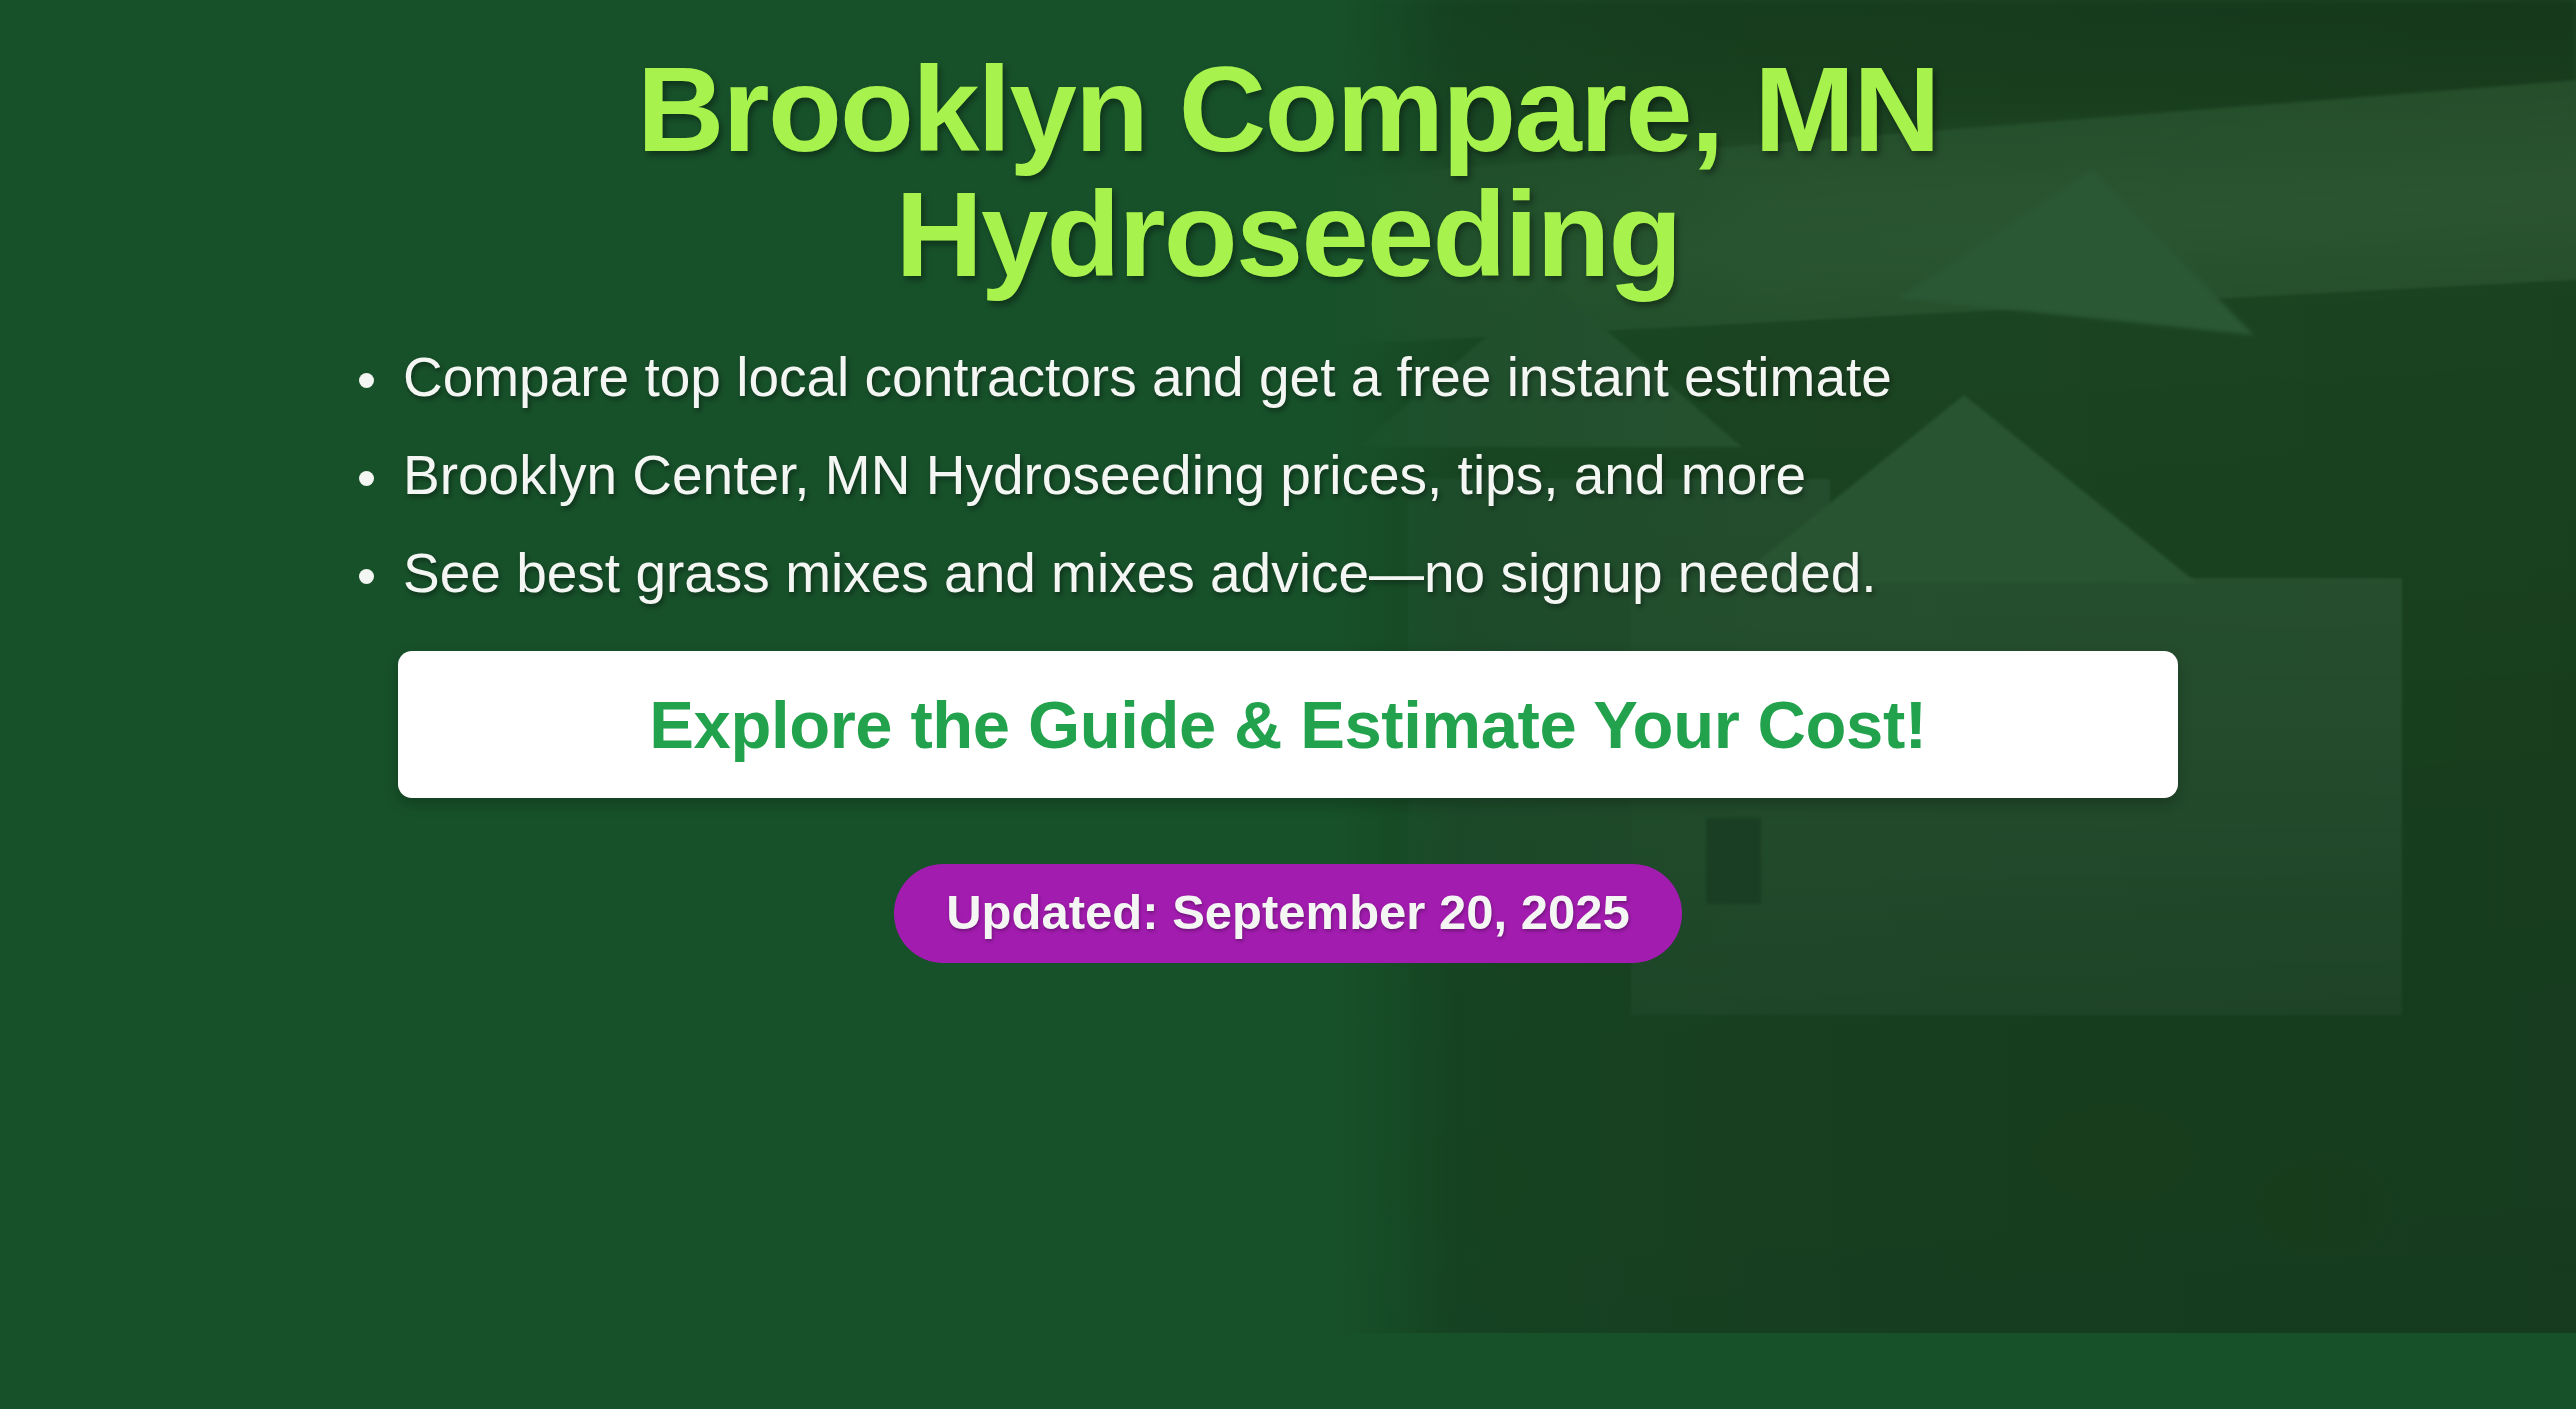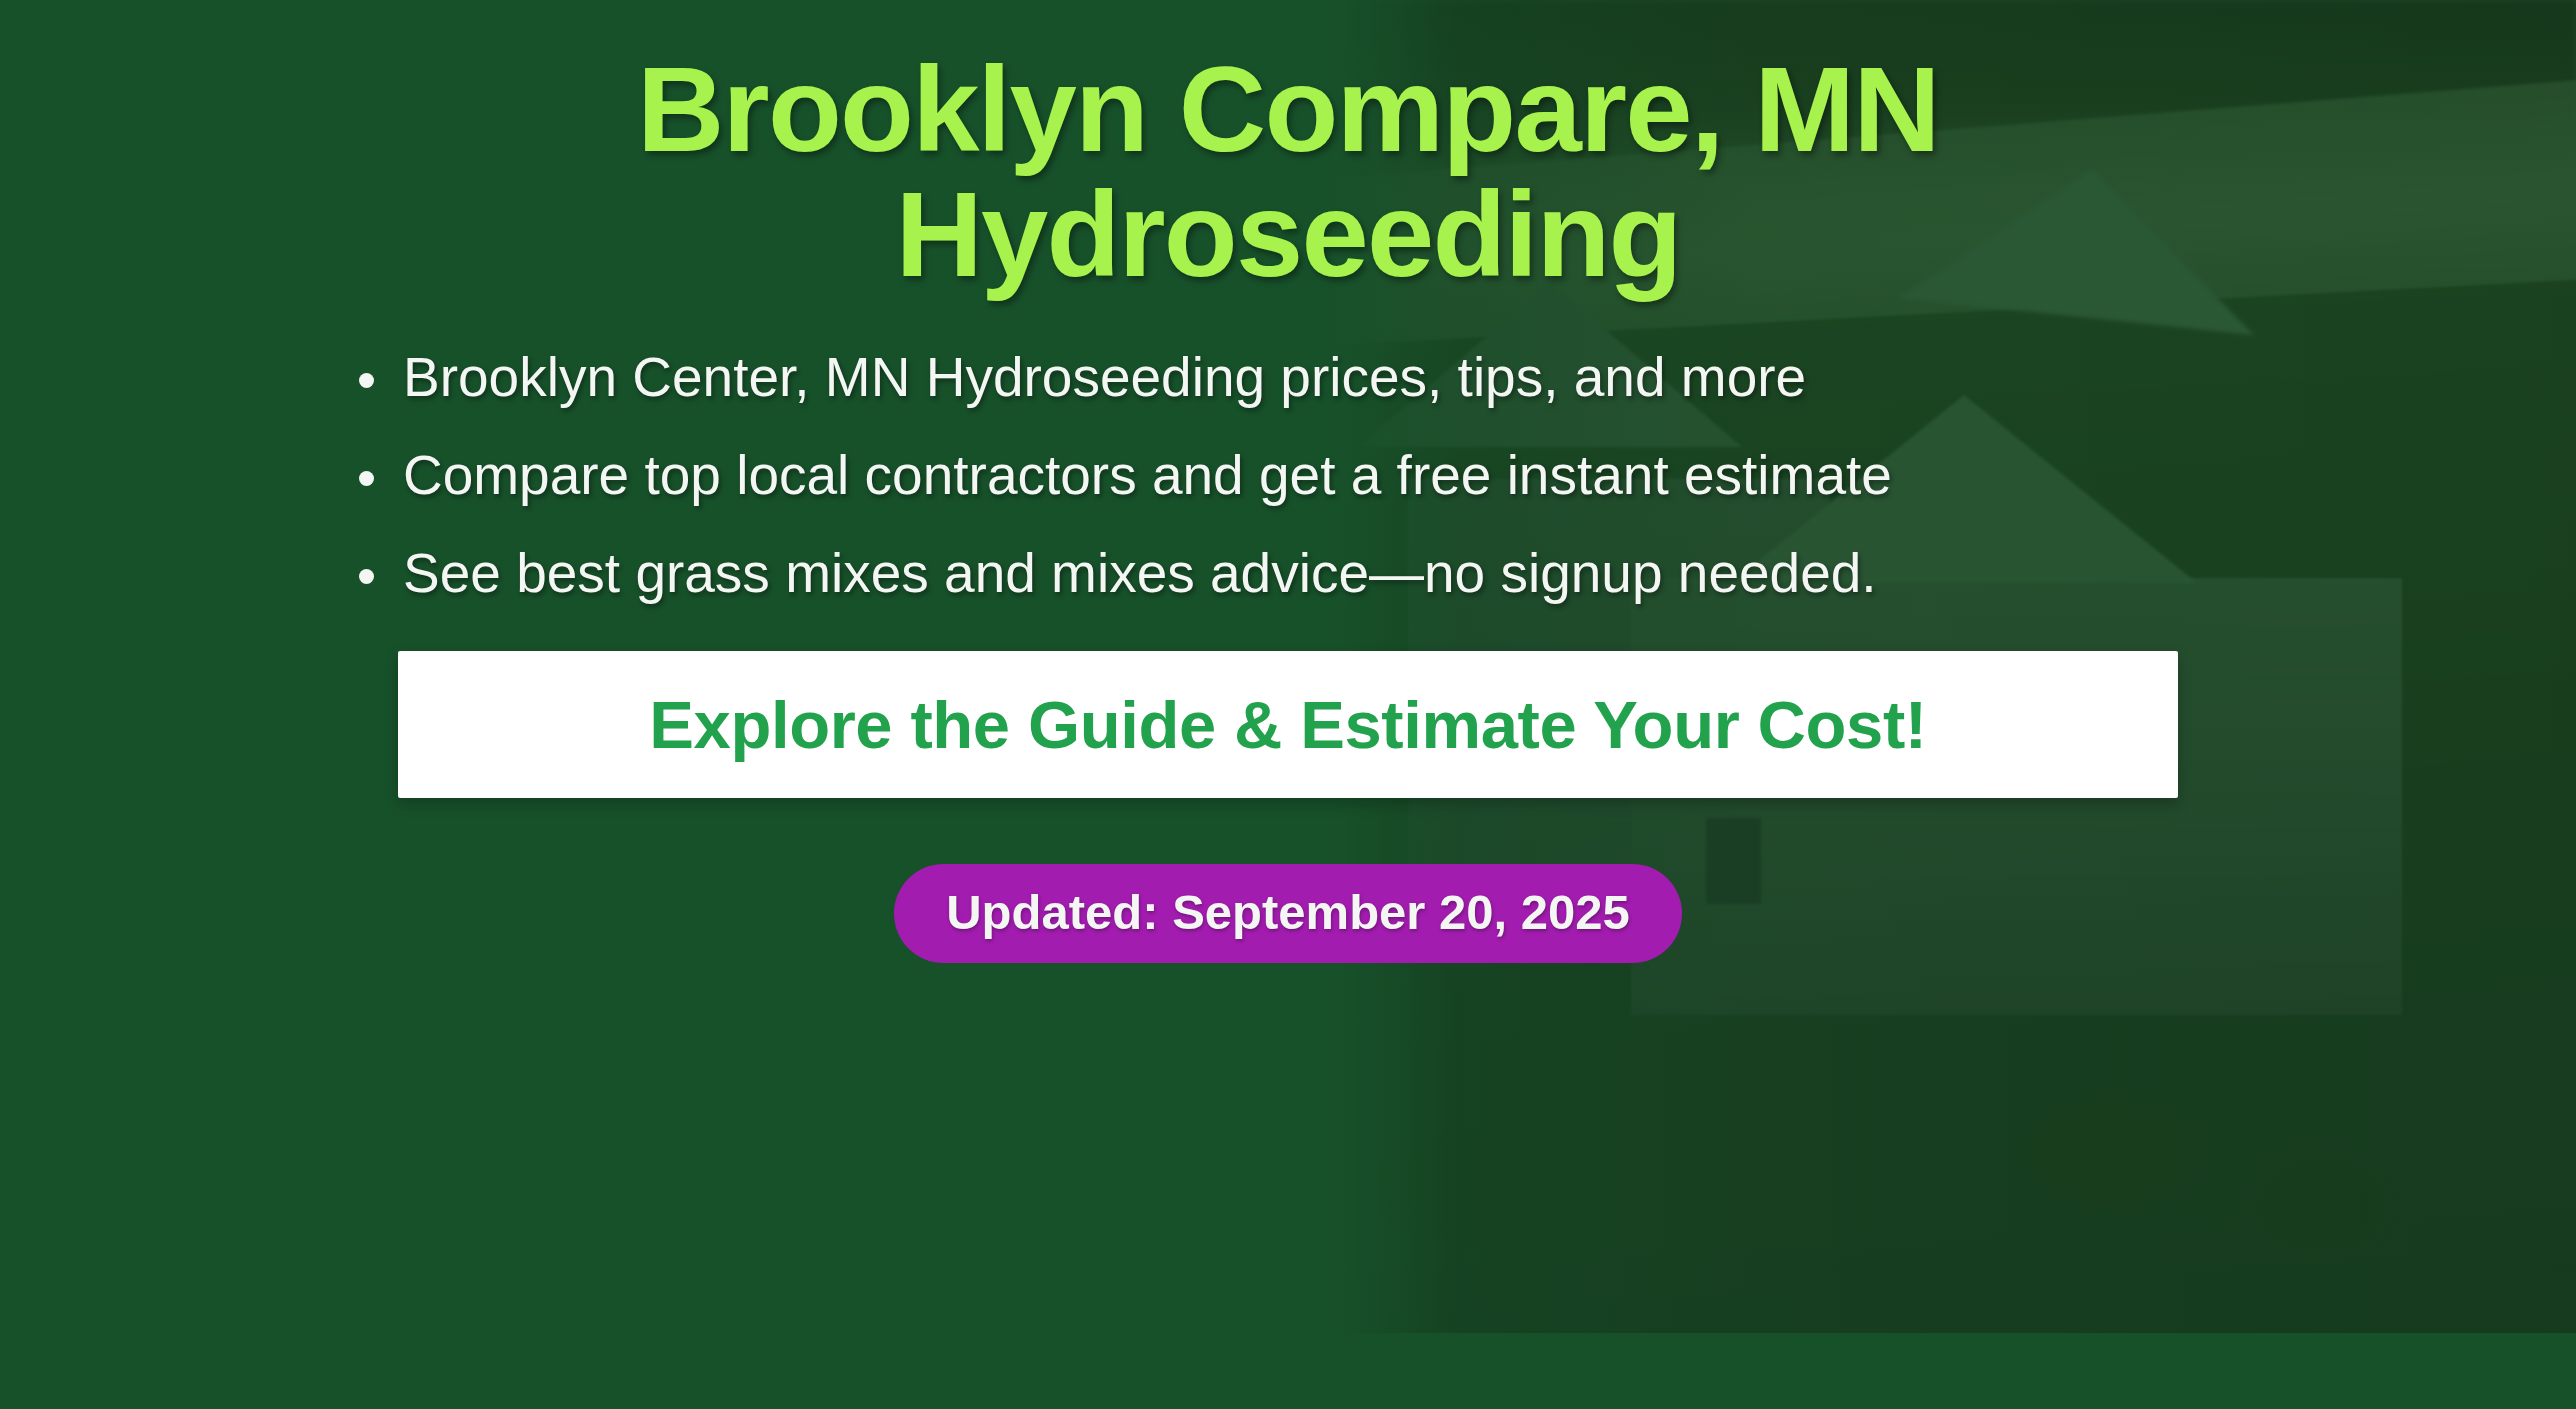--- a/index.html
+++ b/index.html
@@ -186,21 +186,21 @@
     border-radius:50%;
     background:#f4f6f3;
   }
   
   .bullets{ margin-left:16px; }
 
   .cta{
     margin-top:7.2px;
     width:1780px; height:147px;
     background:#ffffff;
-    border-radius:2px;
+    border-radius:14px;
     display:flex; align-items:center; justify-content:center;
     box-shadow:0 5.4px 14.3px rgba(0,0,0,.22);
     cursor:pointer;
     border:none;
     font-family:inherit;
   }
   .cta-label{
     color:#22a24c;
     font-size:67px;
     font-weight:700;
@@ -254,25 +254,25 @@
   <div class="content">
 
     <h1 class="headline">
       <span class="hl-accent">Brooklyn Compare, MN</span>
       <span class="hl-accent">Hydroseeding</span>
     </h1>
 
     <ul class="bullets">
       <li>
         <span class="dot"></span>
-        <span>Brooklyn Center, MN Hydroseeding prices, tips, and more</span>
+        <span>Compare top local contractors and get a free instant estimate</span>
       </li>
       <li>
         <span class="dot"></span>
-        <span>Compare top local contractors and get a free instant estimate</span>
+        <span>Brooklyn Center, MN Hydroseeding prices, tips, and more</span>
       </li>
       <li>
         <span class="dot"></span>
         <span>See best grass mixes and mixes advice—no signup needed.</span>
       </li>
     </ul>
 
     <button class="cta">
       <span class="cta-label">Explore the Guide &amp; Estimate Your Cost!</span>
     </button>

